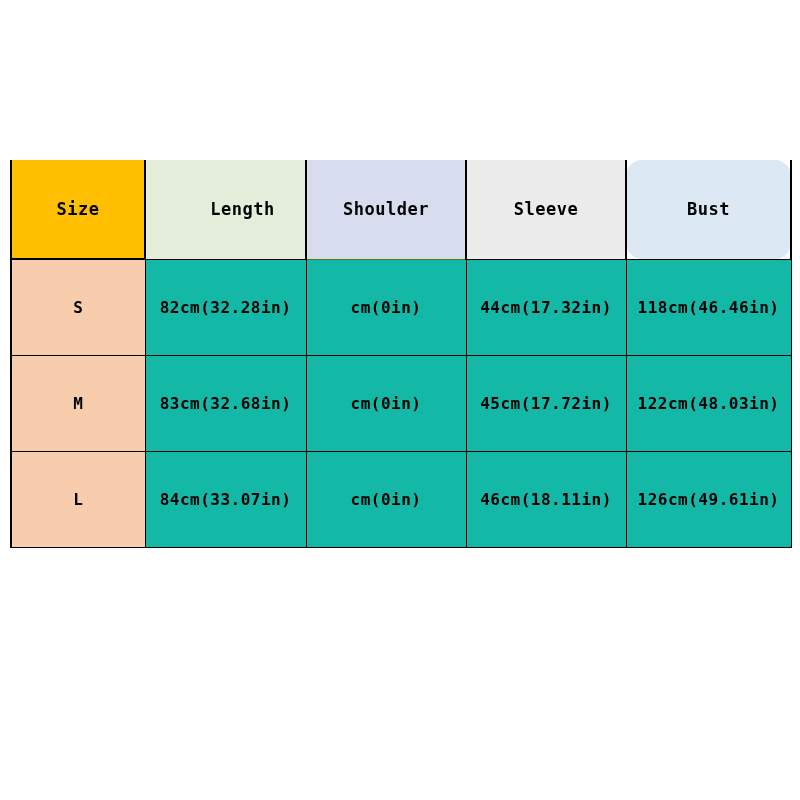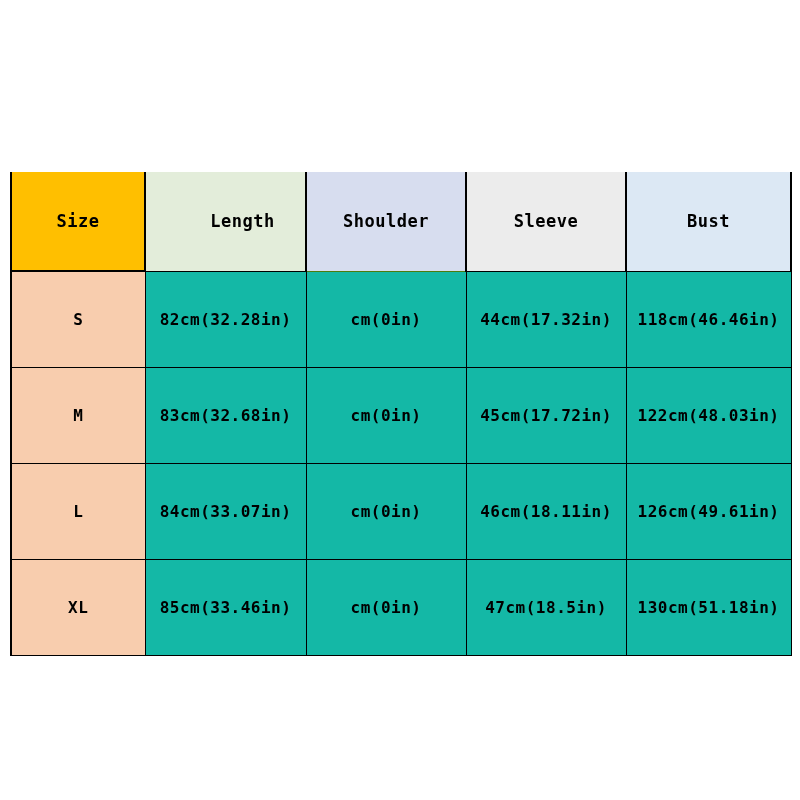--- a/index.html
+++ b/index.html
@@ -10,21 +10,21 @@
   body {
     width: 800px;
     height: 800px;
     overflow: hidden;
     font-family: "DejaVu Sans Mono", "Liberation Mono", monospace;
   }
 
   #size-chart-wrap {
     position: absolute;
     left: 10px;
-    top: 172px;
+    top: 160px;
     width: 780px;
   }
 
   table.size-chart {
     border-collapse: collapse;
     table-layout: fixed;
     width: 780px;
     background: #ffffff;
   }
 
@@ -51,20 +51,21 @@
   tr.head-row th {
     height: 98px;
     font-size: 17px;
     border-left: 2px solid #000000;
     border-right: 0;
     border-top: 0;
     border-bottom: 2px solid #000000;
   }
   tr.head-row th.last-col {
     border-right: 2px solid #000000;
+    border-radius: 16px;
   }
   
   tr.head-row th.h-size     { background: #FFBF00; border-bottom: 2px solid #000000; }
   tr.head-row th.h-length   { background: #E3EDDA; border-bottom: 1px solid #000000; padding-left: 34px; }
   tr.head-row th.h-shoulder { background: #D7DDEF; border-bottom: 1px solid #4d7c0f; }
   tr.head-row th.h-sleeve   { background: #ECECEC; border-bottom: 1px solid #000000; }
   tr.head-row th.h-bust     { background: #DCE8F4; border-bottom: 1px solid #000000; }
 
   
   tr.data-row td {
@@ -166,32 +167,15 @@
         <td>
           <span class="cell-text">cm(0in)</span>
         </td>
         <td>
           <span class="cell-text">46cm(18.11in)</span>
         </td>
         <td class="last-col">
           <span class="cell-text">126cm(49.61in)</span>
         </td>
       </tr>
-      <tr class="data-row">
-        <td class="size-cell">
-          <span class="cell-text">XL</span>
-        </td>
-        <td>
-          <span class="cell-text">85cm(33.46in)</span>
-        </td>
-        <td>
-          <span class="cell-text">cm(0in)</span>
-        </td>
-        <td>
-          <span class="cell-text">47cm(18.5in)</span>
-        </td>
-        <td class="last-col">
-          <span class="cell-text">130cm(51.18in)</span>
-        </td>
-      </tr>
     </tbody>
   </table>
 </div>
 
 </body></html>

